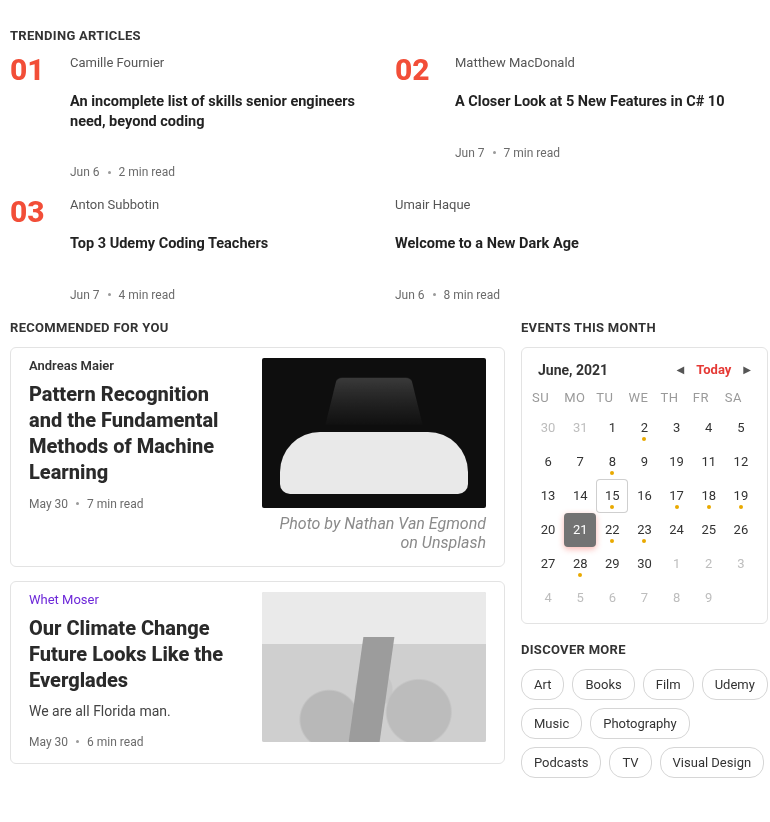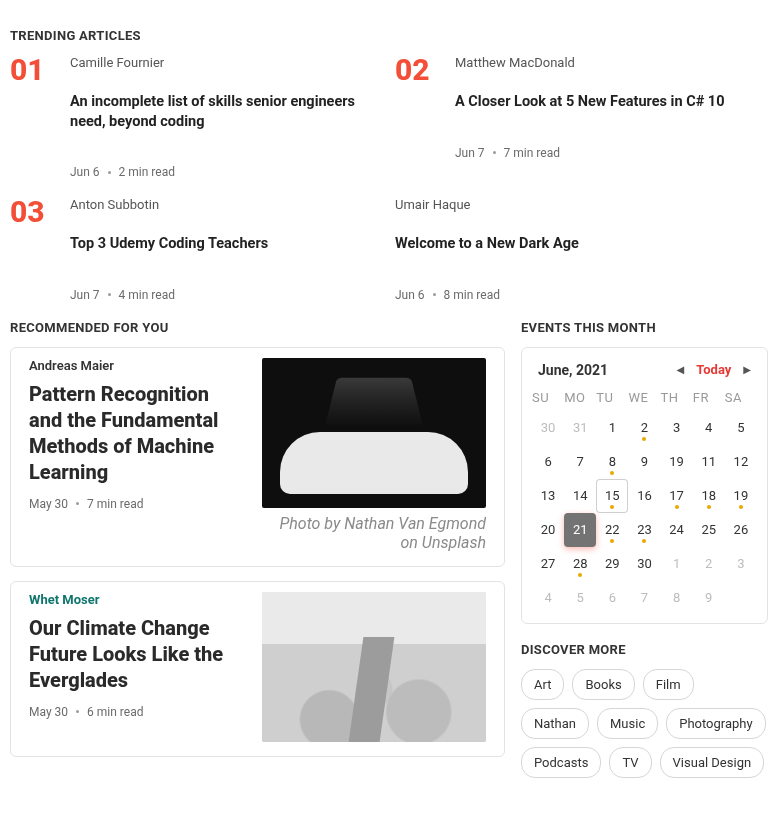--- a/index.html
+++ b/index.html
@@ -144,22 +144,23 @@
                 <div class="photo car">
                   <span class="engine"></span>
                 </div>
                 <div class="caption">Photo by Nathan Van Egmond on Unsplash</div>
               </div>
             </div>
           </div>
           <div class="card">
             <div class="card-row">
               <div>
-                <div class="author" style="font-weight:700;color:#0f766e">Whet Moser</div>
+                <div class="author" style="font-weight:400;color:#6d28d9">Whet Moser</div>
                 <div class="rec-title">Our Climate Change Future Looks Like the Everglades</div>
+                <div class="snippet">We are all Florida man.</div>
                 <div class="meta">
                   <span>May 30</span>
                   <span class="dot"></span>
                   <span>6 min read</span>
                 </div>
               </div>
               <div>
                 <div class="photo ever"></div>
               </div>
             </div>
@@ -231,21 +232,21 @@
             <div class="day muted">8</div>
             <div class="day muted">9</div>
           </div>
     </div>
 
     <h2 class="section">DISCOVER MORE</h2>
     <div class="chips" id="chips">
           <div class="chip">Art</div>
           <div class="chip">Books</div>
           <div class="chip">Film</div>
-          <div class="chip">Nathan</div>
+          <div class="chip">Udemy</div>
           <div class="chip">Music</div>
           <div class="chip">Photography</div>
           <div class="chip">Podcasts</div>
           <div class="chip">TV</div>
           <div class="chip">Visual Design</div>
         </div>
   </div>
 </div>
 
 </div>

